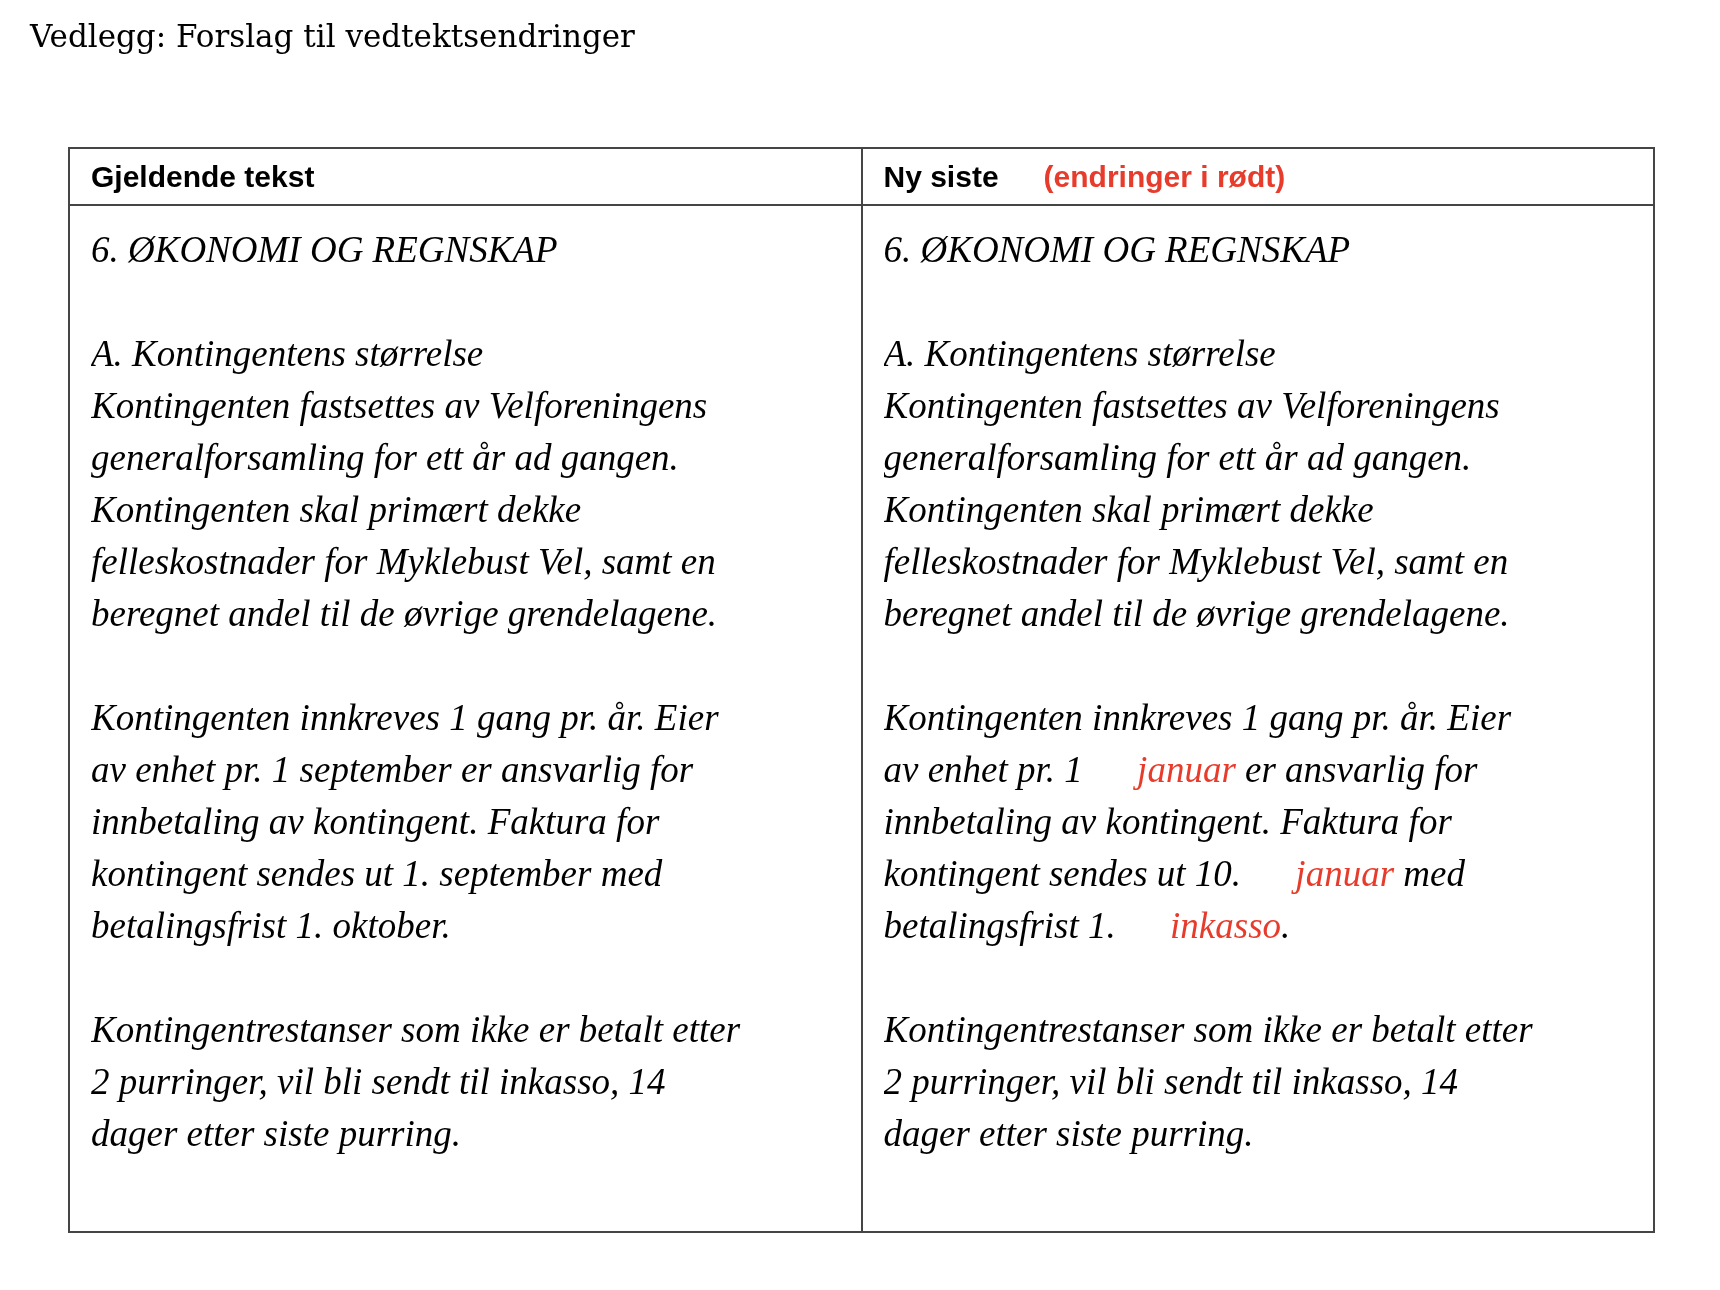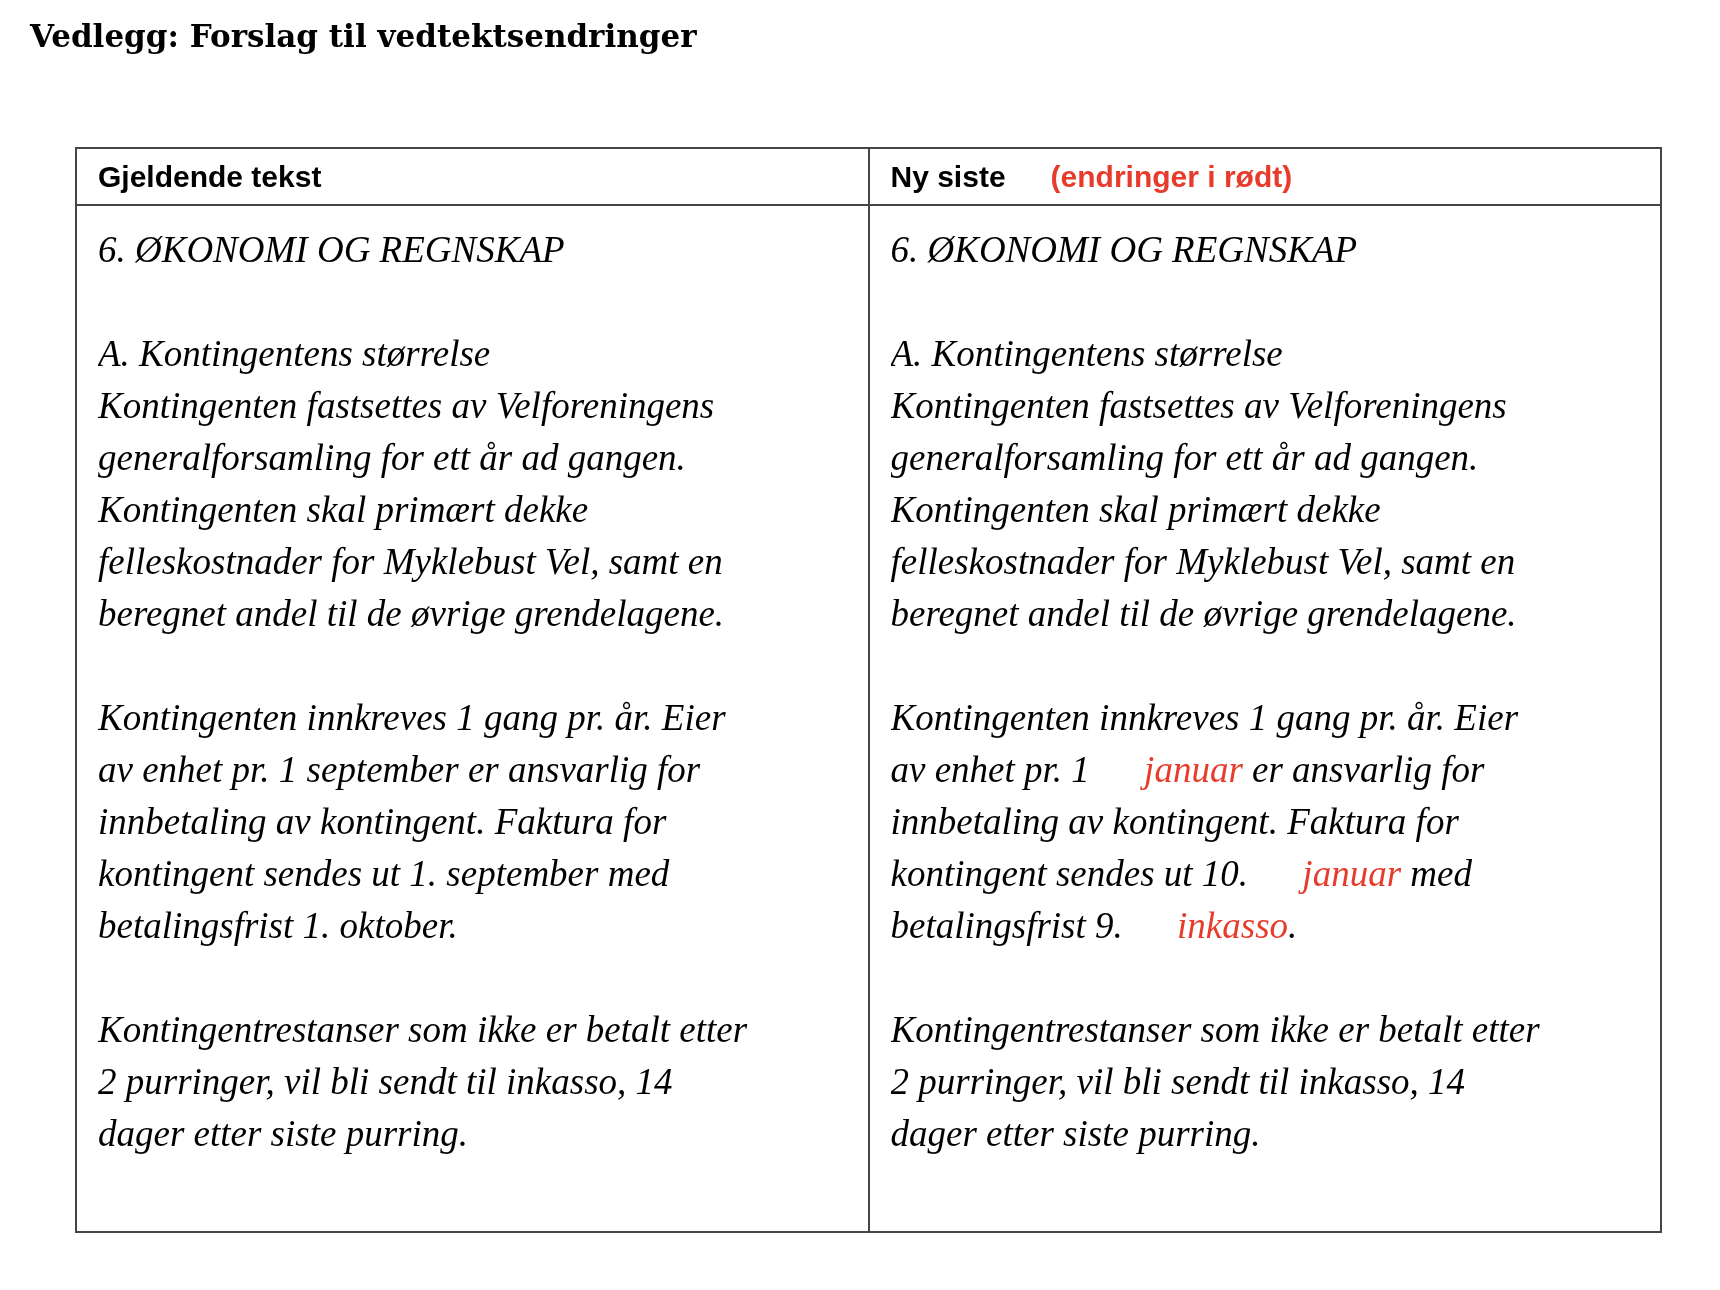--- a/index.html
+++ b/index.html
@@ -10,27 +10,27 @@
     color:#000;
     font-family:"Liberation Serif",serif;
     --change-red:#e73b2c;
     --border-col:#454545;
   }
   .doc-title{
     position:absolute;
     left:30px;top:18px;
     font-family:"DejaVu Serif",serif;
     font-size:31px;
-    font-weight:700;
+    font-weight:400;
     color:#000;
     white-space:nowrap;
   }
   .vtable{
     position:absolute;
-    left:75px;top:147px;
+    left:68px;top:147px;
     width:1587px;height:1086px;
     box-sizing:border-box;
     border:2px solid var(--border-col);
     display:flex;
     flex-direction:column;
     background:#fff;
   }
   .vrow{display:flex;min-height:0;}
   .vrow.header{
     flex:0 0 55px;
@@ -110,20 +110,20 @@
         <div class="tline"><span>Kontingenten fastsettes av Velforeningens</span></div>
         <div class="tline"><span>generalforsamling for ett år ad gangen.</span></div>
         <div class="tline"><span>Kontingenten skal primært dekke</span></div>
         <div class="tline"><span>felleskostnader for Myklebust Vel, samt en</span></div>
         <div class="tline"><span>beregnet andel til de øvrige grendelagene.</span></div>
         <div class="tline">&nbsp;</div>
         <div class="tline"><span>Kontingenten innkreves 1 gang pr. år. Eier</span></div>
         <div class="tline"><span>av enhet pr. 1 </span><span class="red">januar</span><span> er ansvarlig for</span></div>
         <div class="tline"><span>innbetaling av kontingent. Faktura for</span></div>
         <div class="tline"><span>kontingent sendes ut 10. </span><span class="red">januar</span><span> med</span></div>
-        <div class="tline"><span>betalingsfrist 9. </span><span class="red">inkasso</span><span>.</span></div>
+        <div class="tline"><span>betalingsfrist 1. </span><span class="red">inkasso</span><span>.</span></div>
         <div class="tline">&nbsp;</div>
         <div class="tline"><span>Kontingentrestanser som ikke er betalt etter</span></div>
         <div class="tline"><span>2 purringer, vil bli sendt til inkasso, 14</span></div>
         <div class="tline"><span>dager etter siste purring.</span></div>
       </div>
   </div>
 </div>
 
 </body></html>

